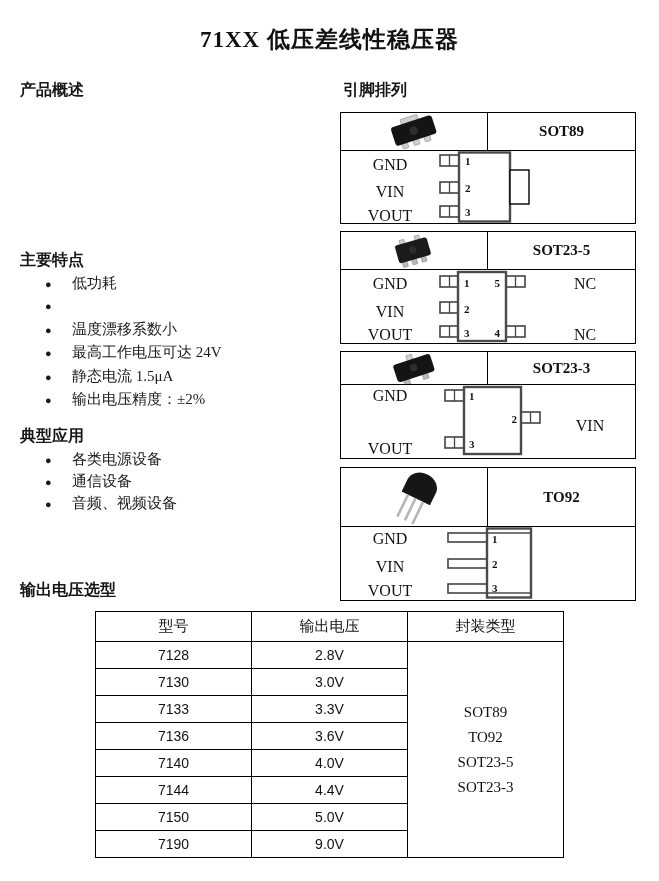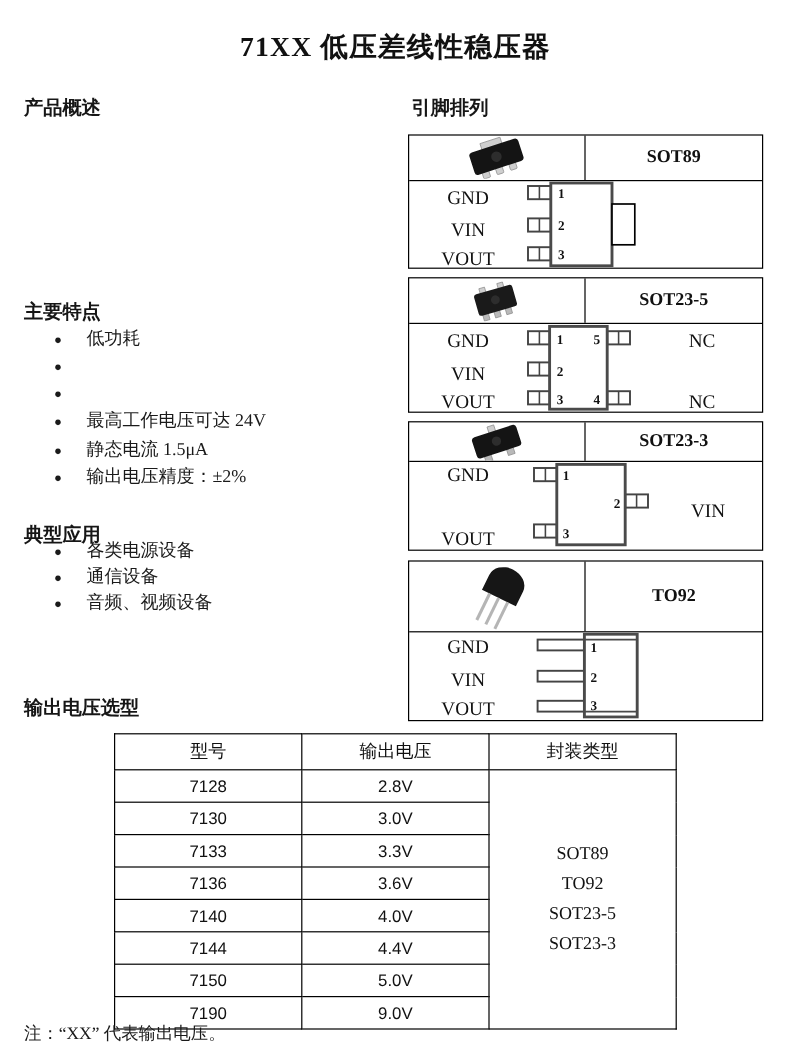--- a/index.html
+++ b/index.html
@@ -58,36 +58,37 @@
   <div class="abs bullet-list features" style="top:272px;">
     <div class="bullet-item">
         <span class="bullet-dot">●</span>
         <span>低功耗</span>
       </div>
     <div class="bullet-item">
         <span class="bullet-dot">●</span>
       </div>
     <div class="bullet-item">
         <span class="bullet-dot">●</span>
+        <span>温度漂移系数小</span>
       </div>
     <div class="bullet-item">
         <span class="bullet-dot">●</span>
         <span>最高工作电压可达 24V</span>
       </div>
     <div class="bullet-item">
         <span class="bullet-dot">●</span>
         <span>静态电流 1.5μA</span>
       </div>
     <div class="bullet-item">
         <span class="bullet-dot">●</span>
         <span>输出电压精度：±2%</span>
       </div>
   </div>
 
-  <div class="abs sec-heading" style="left:20px;top:436px;">典型应用</div>
+  <div class="abs sec-heading" style="left:20px;top:426px;">典型应用</div>
   <div class="abs bullet-list apps" style="top:449px;">
     <div class="bullet-item">
         <span class="bullet-dot">●</span>
         <span>各类电源设备</span>
       </div>
     <div class="bullet-item">
         <span class="bullet-dot">●</span>
         <span>通信设备</span>
       </div>
     <div class="bullet-item">
@@ -295,15 +296,14 @@
           <td>7150</td>
           <td>5.0V</td>
         </tr>
     <tr>
           <td>7190</td>
           <td>9.0V</td>
         </tr>
   </tbody>
     </table>
 
-  <div class="abs" id="note">注：“XX” 代表输出电压。</div>
 
 </div>
 
 </body></html>

